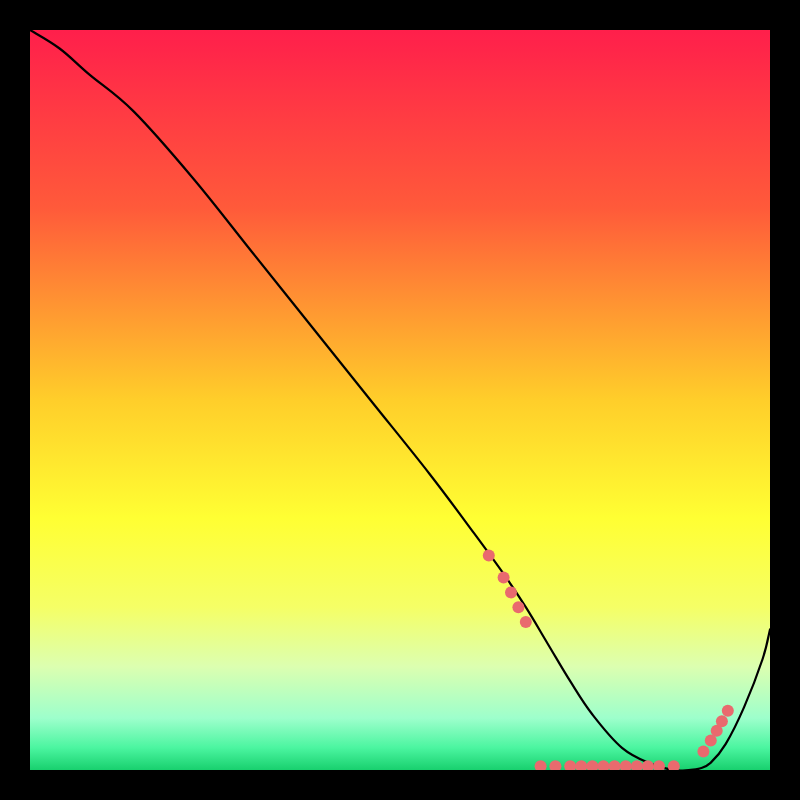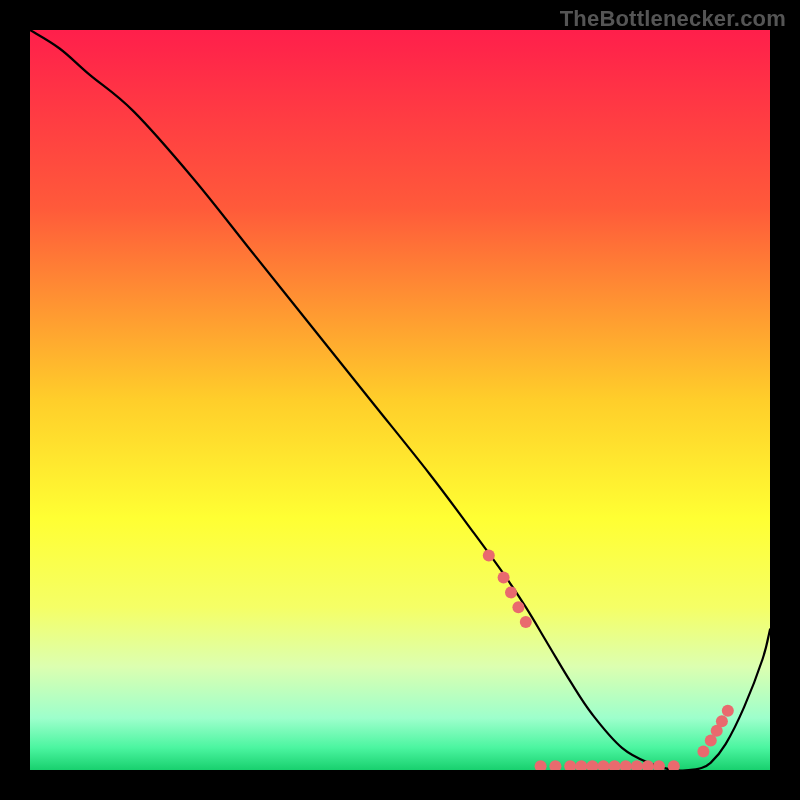--- a/index.html
+++ b/index.html
@@ -44,21 +44,20 @@
   }
   .dot {
     fill: #e96a6e;
     stroke: none;
   }
 </style>
 </head>
 <body>
 
 <div class="frame">
-  <div class="attribution">TheBottlenecker.com</div>
 
   <div class="plot">
     <svg id="chart-svg" width="740" height="740" viewBox="0 0 740 740">
       <defs>
         <linearGradient id="bg-grad" x1="0" y1="0" x2="0" y2="1">
             <stop offset="0%" stop-color="#ff1f4b"></stop>
             <stop offset="24%" stop-color="#ff5a3a"></stop>
             <stop offset="50%" stop-color="#ffce2a"></stop>
             <stop offset="66%" stop-color="#ffff33"></stop>
             <stop offset="78%" stop-color="#f5ff66"></stop>

